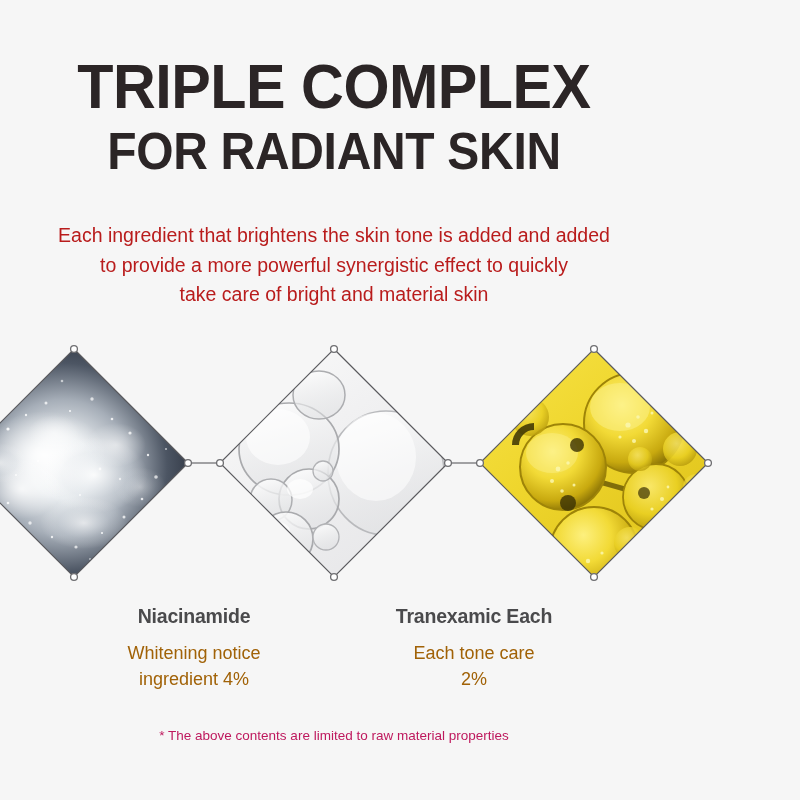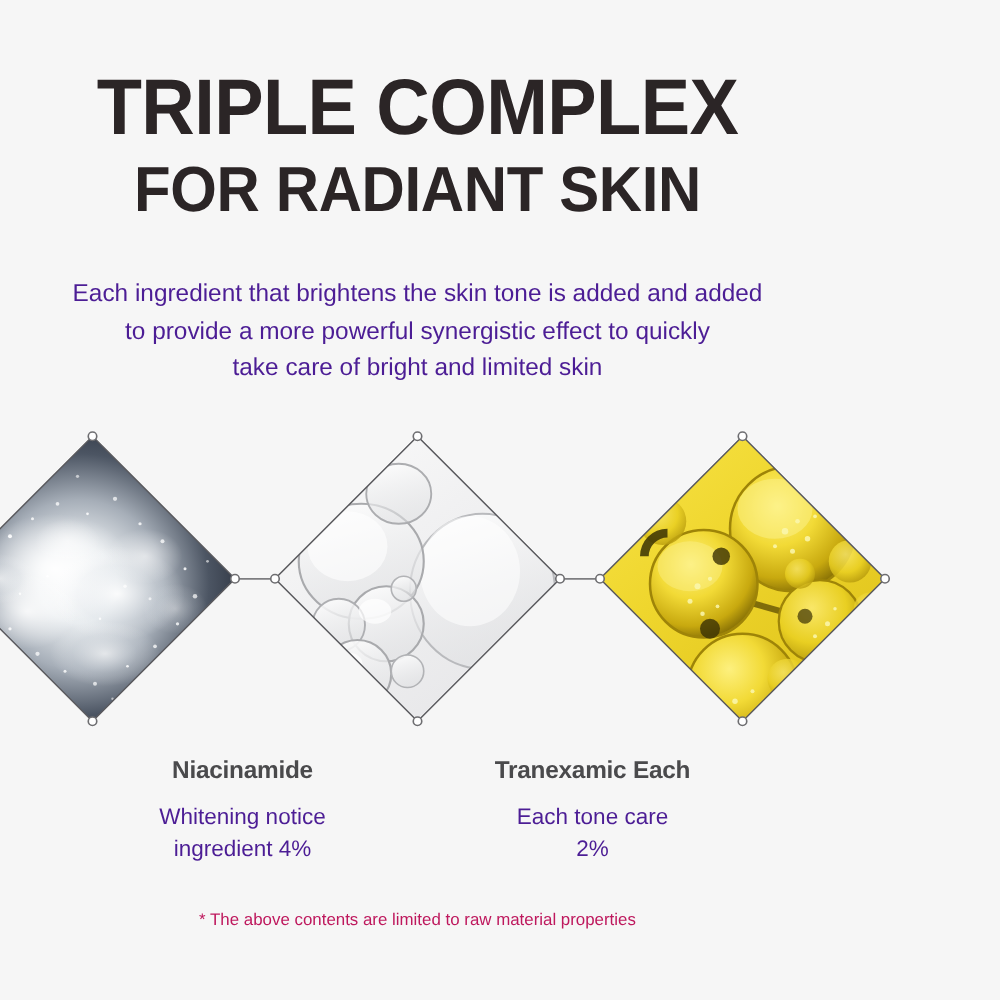--- a/index.html
+++ b/index.html
@@ -49,21 +49,21 @@
     color: #2b2526;
     transform: scaleX(0.94);
     margin-top: 10px;
     white-space: nowrap;
   }
 
   
   .subtitle {
     margin-top: 44px;
     text-align: center;
-    color: #4c1d95;
+    color: #b91c1c;
     font-size: 19.5px;
     line-height: 1.5;
     font-weight: 400;
     max-width: 680px;
   }
   .subtitle-line { display: block; }
 
   
   .diamond-row {
     margin-top: 28px;
@@ -99,21 +99,21 @@
     font-size: 19.5px;
     font-weight: 700;
     color: #4a4a4c;
     letter-spacing: -0.2px;
     white-space: nowrap;
   }
   .ingredient-desc {
     margin-top: 12px;
     font-size: 18px;
     line-height: 1.45;
-    color: #4c1d95;
+    color: #a16207;
     font-weight: 400;
   }
   .desc-line { display: block; }
 
   
   .footnote {
     margin-top: 36px;
     width: 100%;
     text-align: center;
     font-size: 13.5px;
@@ -127,21 +127,21 @@
 <div class="page">
 
   <div class="heading-block">
     <div class="heading-line-1">TRIPLE COMPLEX</div>
     <div class="heading-line-2">FOR RADIANT SKIN</div>
   </div>
 
   <div class="subtitle">
     <span class="subtitle-line">Each ingredient that brightens the skin tone is added and added</span>
     <span class="subtitle-line">to provide a more powerful synergistic effect to quickly</span>
-    <span class="subtitle-line">take care of bright and limited skin</span>
+    <span class="subtitle-line">take care of bright and material skin</span>
   </div>
 
   <div class="diamond-row">
     <svg class="diamond-svg" viewBox="0 0 800 252" preserveAspectRatio="none">
       <defs>
 
         <radialGradient id="gPowder" cx="45%" cy="52%" r="62%">
           <stop offset="0%" stop-color="#ffffff"></stop>
           <stop offset="22%" stop-color="#e8ecef"></stop>
           <stop offset="48%" stop-color="#a6aeb8"></stop>

